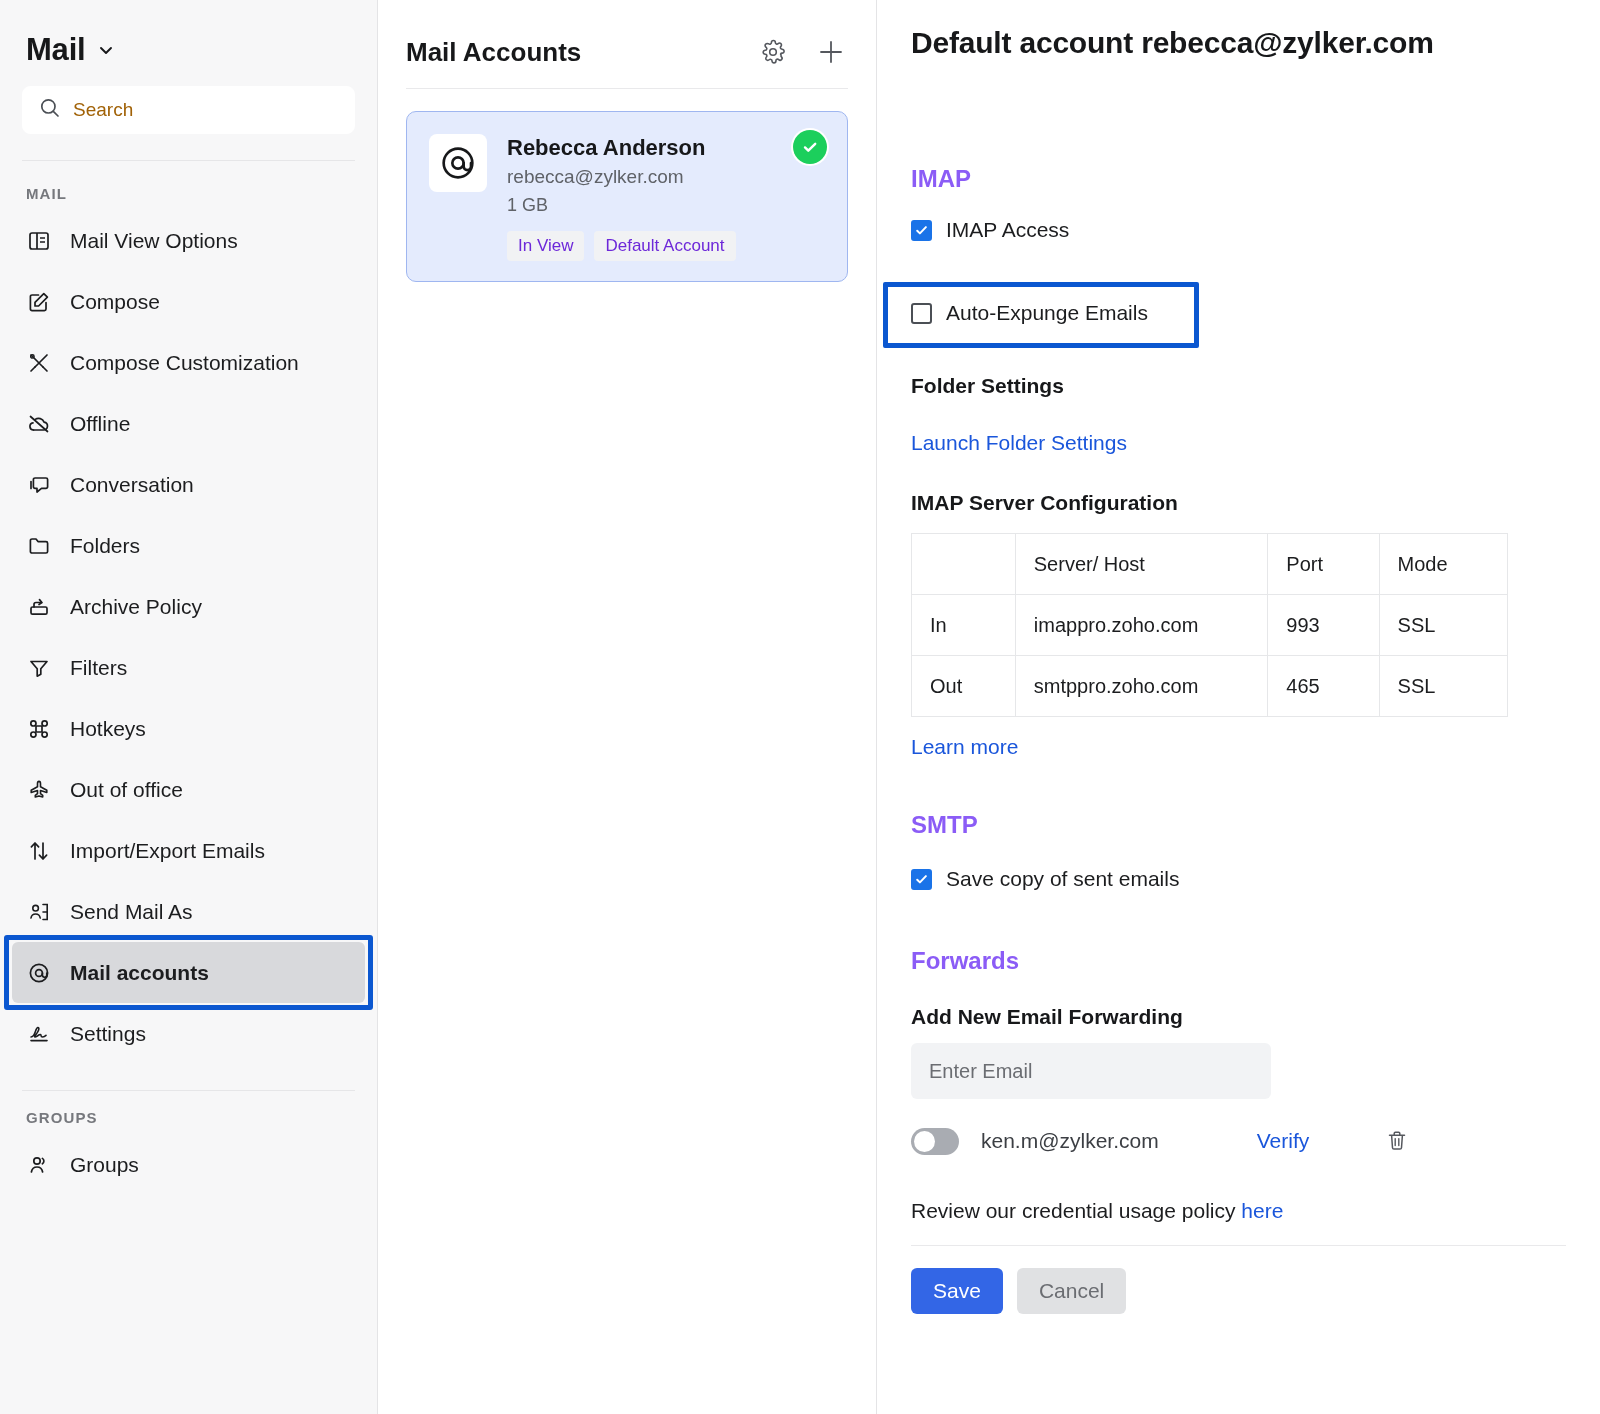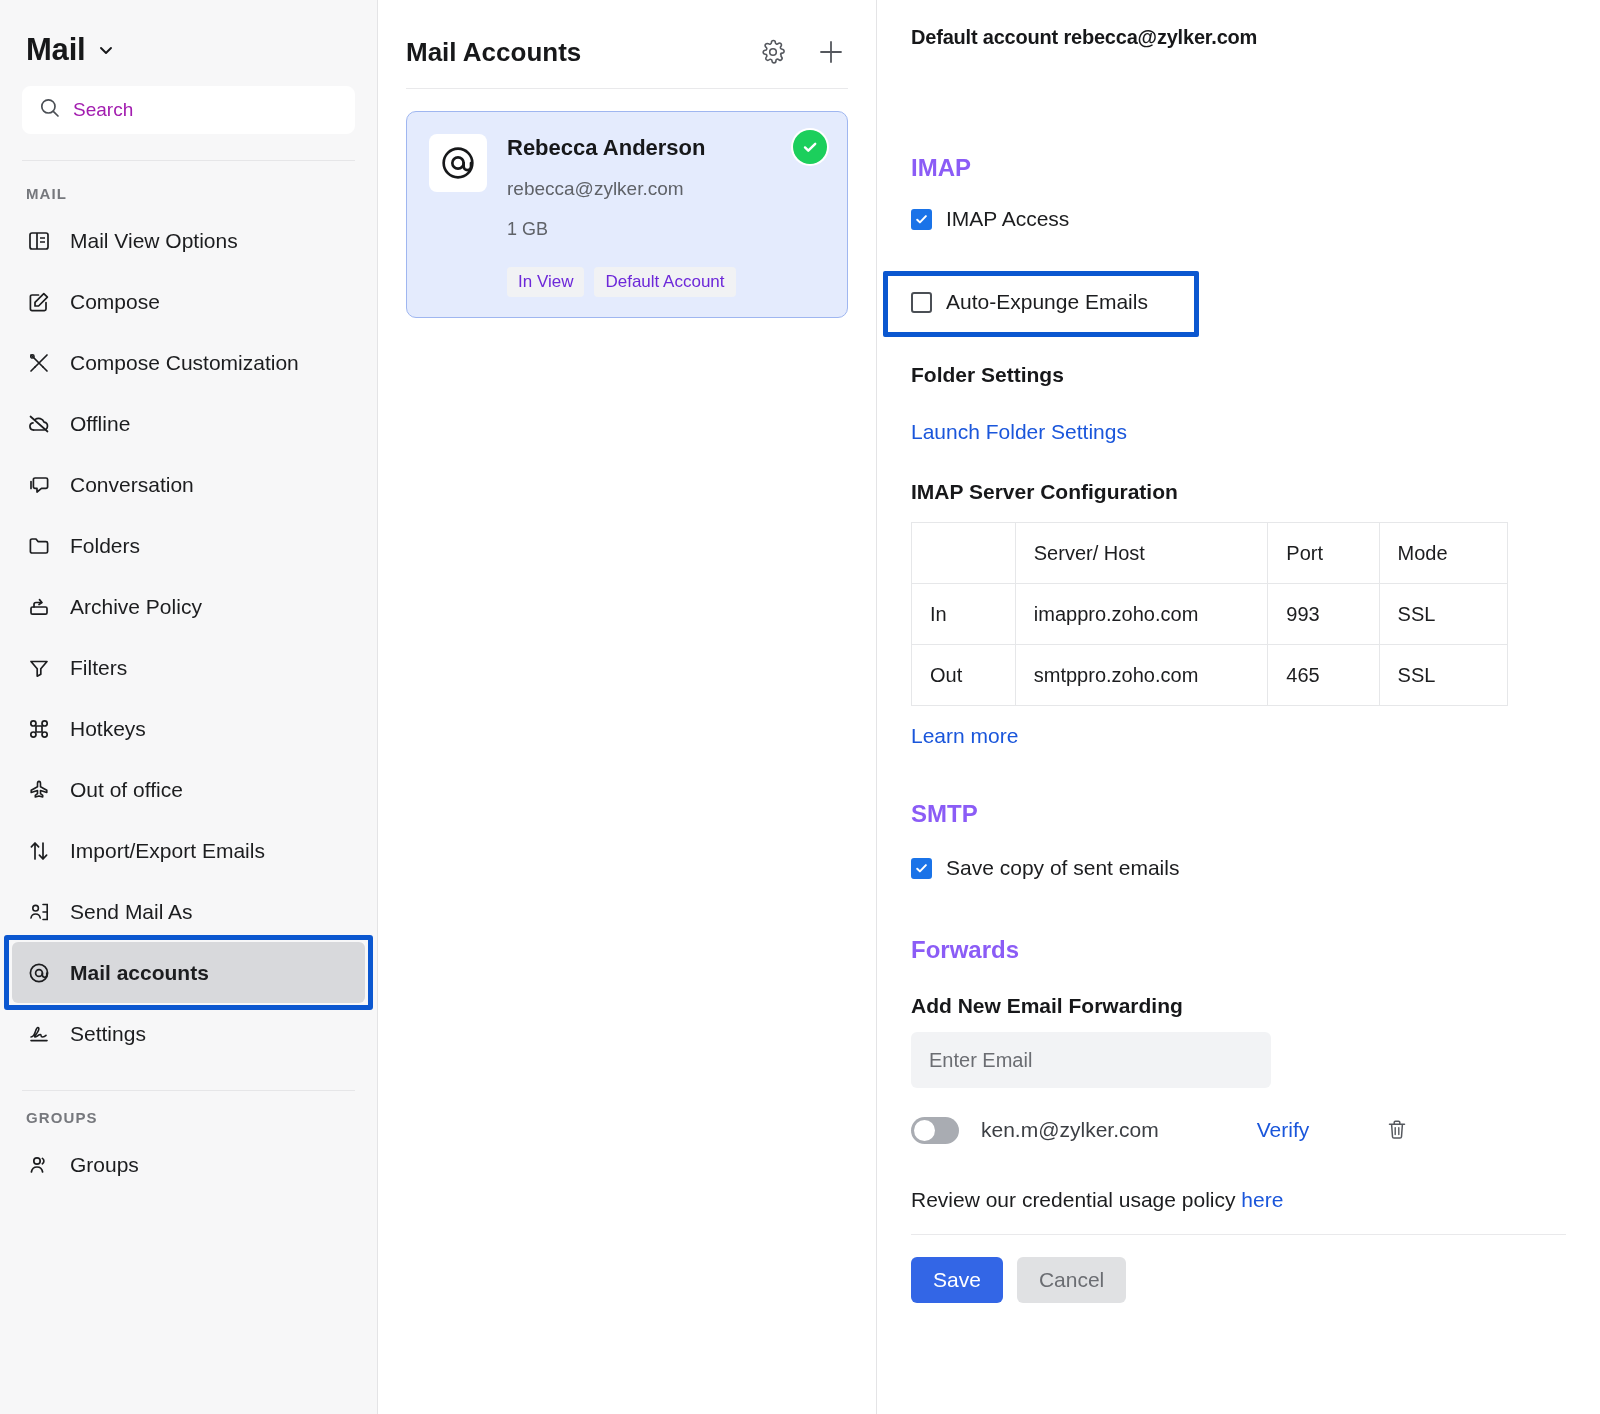--- a/index.html
+++ b/index.html
@@ -28,21 +28,21 @@
   .sb-brand-title { font-size: 31px; font-weight: 600; letter-spacing: -0.2px; color: #17181a; }
   .chev { display:inline-block; width: 16px; height: 16px; }
   .chev svg { display:block; }
 
   .sb-search-wrap { padding: 12px 22px 0 22px; }
   .sb-search {
     height: 48px; background:#ffffff; border-radius: 8px;
     display:flex; align-items:center; gap: 12px;
     padding: 0 16px; border: 1px solid #ffffff;
   }
-  .sb-search-text { font-size: 19px; color: #a21caf; }
+  .sb-search-text { font-size: 19px; color: #a16207; }
 
   .sb-divider { height:1px; background:#e6e6e8; margin: 26px 22px 0 22px; }
 
   .sb-scroll { flex: 1; overflow: hidden; padding-top: 6px; }
   .sb-section-label {
     font-size: 15px; font-weight: 700; letter-spacing: 1.1px;
     color: #76787d; padding: 18px 0 8px 26px;
   }
   .sb-item {
     display:flex; align-items:center; gap: 18px;
@@ -80,21 +80,21 @@
     margin: 22px 28px 0 28px;
     background:#e4ebfd; border:1px solid #9fb6f0; border-radius: 10px;
     padding: 22px 22px 20px 22px;
     display:flex; gap: 20px; position: relative; cursor:pointer;
   }
   .acct-avatar {
     width: 58px; height: 58px; flex:0 0 58px;
     background:#ffffff; border-radius: 8px;
     display:flex; align-items:center; justify-content:center;
   }
-  .acct-body { display:flex; flex-direction:column; gap: 14px; flex:1; min-width:0; }
+  .acct-body { display:flex; flex-direction:column; gap: 2px; flex:1; min-width:0; }
   .acct-name { font-size: 22px; font-weight:600; color:#17181a; line-height: 1.28; }
   .acct-email { font-size: 19px; color:#5f6268; line-height: 1.34; }
   .acct-size { font-size: 18px; color:#5f6268; line-height: 1.5; }
   .acct-tags { display:flex; gap: 10px; margin-top: 10px; }
   .acct-tag {
     background:#f1f2f4; border-radius: 4px; padding: 5px 11px;
     font-size: 17px; color:#6d28d9;
   }
   .acct-check {
     position:absolute; right: 20px; top: 18px;
@@ -102,21 +102,21 @@
     background:#1ccf5c; display:flex; align-items:center; justify-content:center;
     box-shadow: 0 0 0 2px #ffffff;
   }
 
   
   .rightcol {
     flex: 1; height: 100%; background:#ffffff;
     padding: 26px 0 0 0; position: relative; overflow: hidden;
   }
   .rp-title {
-    font-size: 20px; font-weight: 700; color:#17181a;
+    font-size: 30px; font-weight: 700; color:#17181a;
     padding: 0 34px 0 34px; letter-spacing: -0.2px;
   }
   .rp-body { padding: 0 34px; }
   .rp-h2 { font-size: 24px; font-weight: 700; color:#8b5cf6; }
   .rp-h3 { font-size: 21px; font-weight: 700; color:#17181a; }
 
   .cbrow { display:flex; align-items:center; gap: 14px; position: relative; }
   .cb {
     width: 21px; height:21px; flex:0 0 21px; border-radius: 3px;
     border: 2px solid #4b4f55; background:#ffffff;

